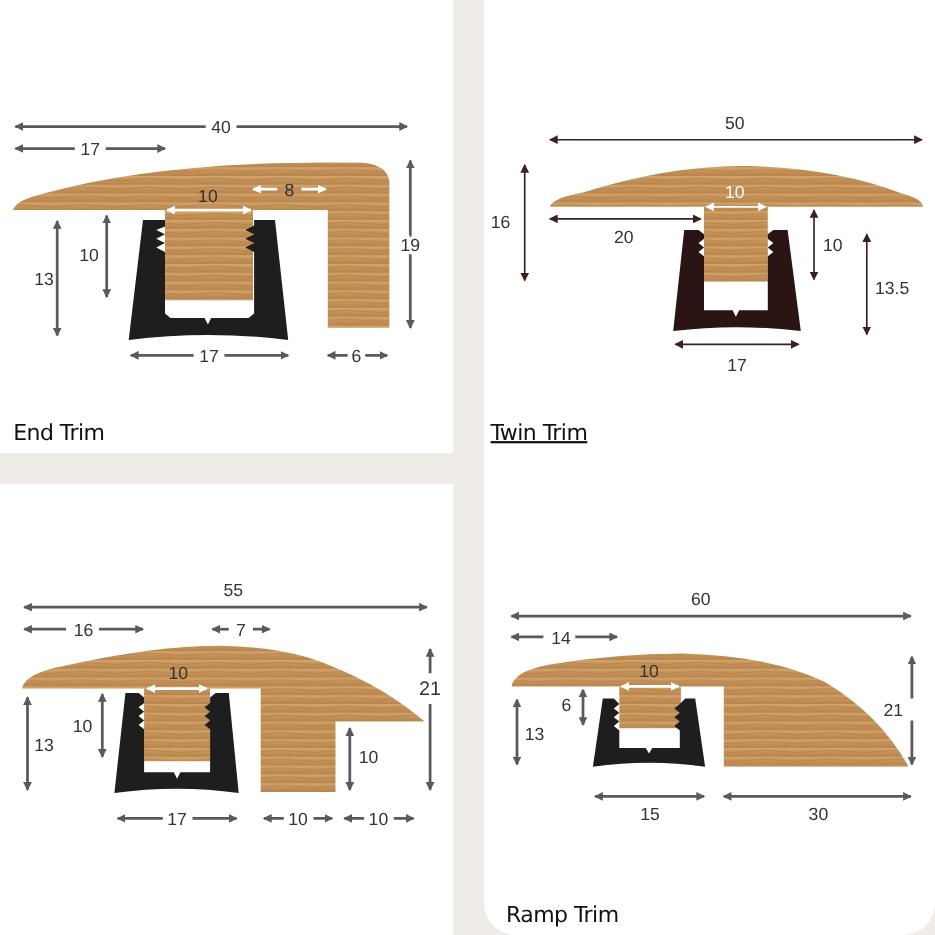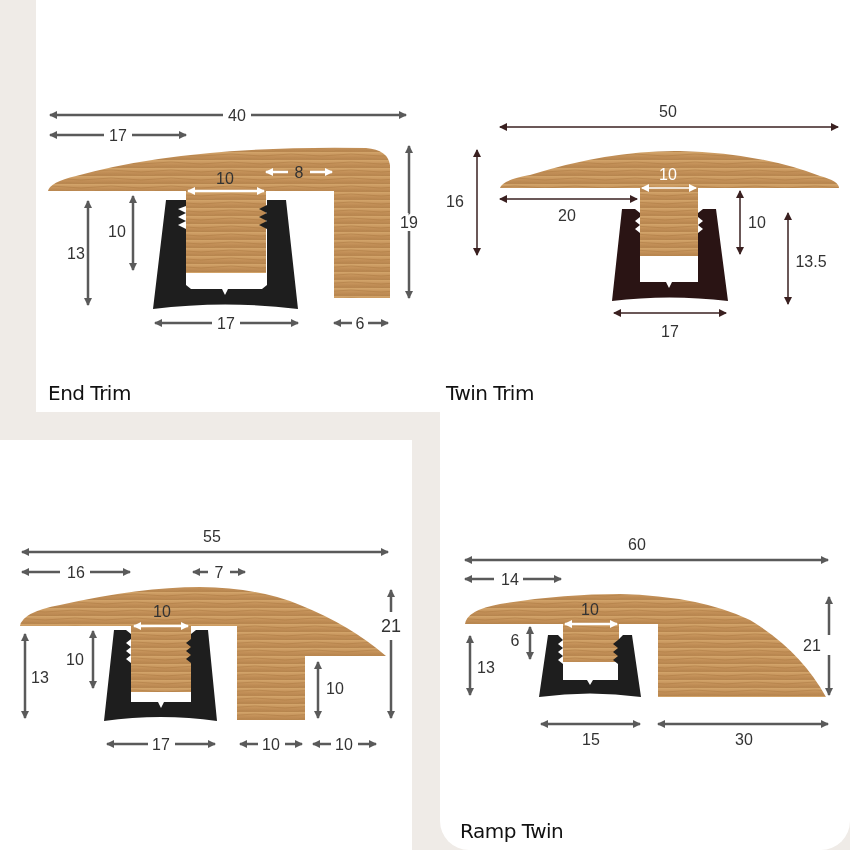--- a/index.html
+++ b/index.html
@@ -1,18 +1,18 @@
 <!DOCTYPE html>
 <html><head>
 <meta charset="utf-8">
 <style>
   html, body { margin:0; padding:0; }
   body { width:850px; height:850px; background:#efebe7; position:relative; overflow:hidden; font-family:"Liberation Sans", sans-serif; }
   .panel { position:absolute; background:#ffffff; overflow:hidden; }
-  #p1 { left:0; top:0; width:412px; height:412px;margin-left:36px; }
+  #p1 { left:0; top:0; width:412px; height:412px; }
   #p2 { left:440px; top:0; width:410px; height:468px; }
   #p3 { left:0; top:440px; width:412px; height:410px; }
   #p4 { left:440px; top:440px; width:410px; height:410px;border-radius:29px; }
   .panel svg { position:absolute; left:0; top:0; }
   .caption { position:absolute; font-family:"DejaVu Sans", sans-serif; font-size:20px; color:#111; letter-spacing:-0.5px;text-align:right; }
   .dim { font-family:"Liberation Sans", sans-serif; font-size:16px; fill:#333; }
 </style>
 </head>
 <body>
 
@@ -101,21 +101,21 @@
       <line x1="202" y1="188" x2="256" y2="188" marker-start="url(#ahw)" marker-end="url(#ahw)"></line>
     </g>
     <text class="dim" x="228" y="117" text-anchor="middle">50</text>
     <text class="dim" x="15" y="207" text-anchor="middle">16</text>
     <text class="dim" x="228" y="180" text-anchor="middle" fill="#fff" style="fill:#fff">10</text>
     <text class="dim" x="127" y="221" text-anchor="middle">20</text>
     <text class="dim" x="317" y="228" text-anchor="middle">10</text>
     <text class="dim" x="371" y="267" text-anchor="middle">13.5</text>
     <text class="dim" x="230" y="337" text-anchor="middle">17</text>
   </svg>
-  <div class="caption" style="left:6px; top:381px;">Twin Trim</div>
+  <div class="caption" style="left:6px; top:381px;text-decoration:underline;">Twin Trim</div>
 </div>
 
 <div class="panel" id="p3">
   <svg width="412" height="410">
     <g>
       <path d="M20 186 Q22 172 60 165 Q140 147 200 147 Q260 148 300 165 Q350 185 386 216 L305 216 L305 280 L237 280 L237 186 Z" fill="url(#grain)"></path>
       <rect x="131" y="186" width="60" height="66" fill="url(#grain)"></rect>
     </g>
     <g>
       <path d="M114 190 L126 190 L131 194 L131 199 L126 203 L131 207 L126 211 L131 215 L126 219 L131 223 L131 262 L158 262 L161 268 L164 262 L191 262 L191 223 L186 219 L191 215 L186 211 L191 207 L186 203 L191 199 L191 194 L196 190 L208 190 L217 281 Q161 273 104 281 Z" fill="#1e1e1e"></path>
@@ -180,14 +180,14 @@
     </g>
     <text class="dim" x="197" y="110" text-anchor="middle">60</text>
     <text class="dim" x="70" y="145" text-anchor="middle">14</text>
     <text class="dim" x="150" y="175" text-anchor="middle">10</text>
     <text class="dim" x="75" y="206" text-anchor="middle">6</text>
     <text class="dim" x="46" y="233" text-anchor="middle">13</text>
     <text class="dim" x="372" y="211" text-anchor="middle">21</text>
     <text class="dim" x="151" y="305" text-anchor="middle">15</text>
     <text class="dim" x="304" y="305" text-anchor="middle">30</text>
   </svg>
-  <div class="caption" style="left:20px; top:379px;">Ramp Twin</div>
+  <div class="caption" style="left:20px; top:379px;">Ramp Trim</div>
 </div>
 
 </body></html>

